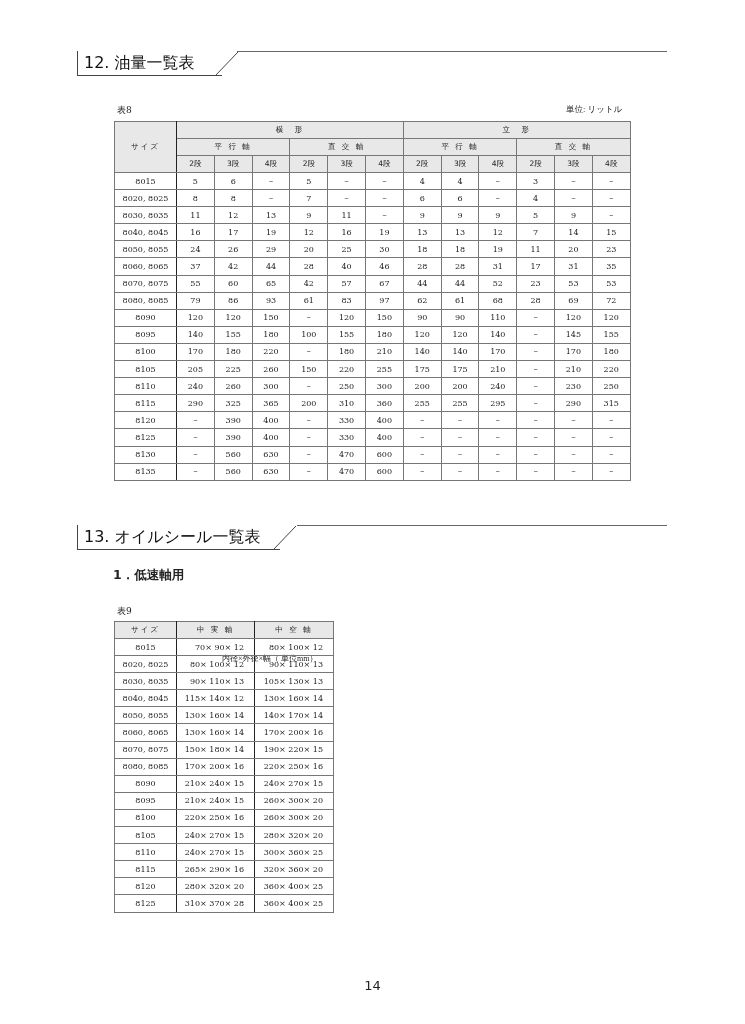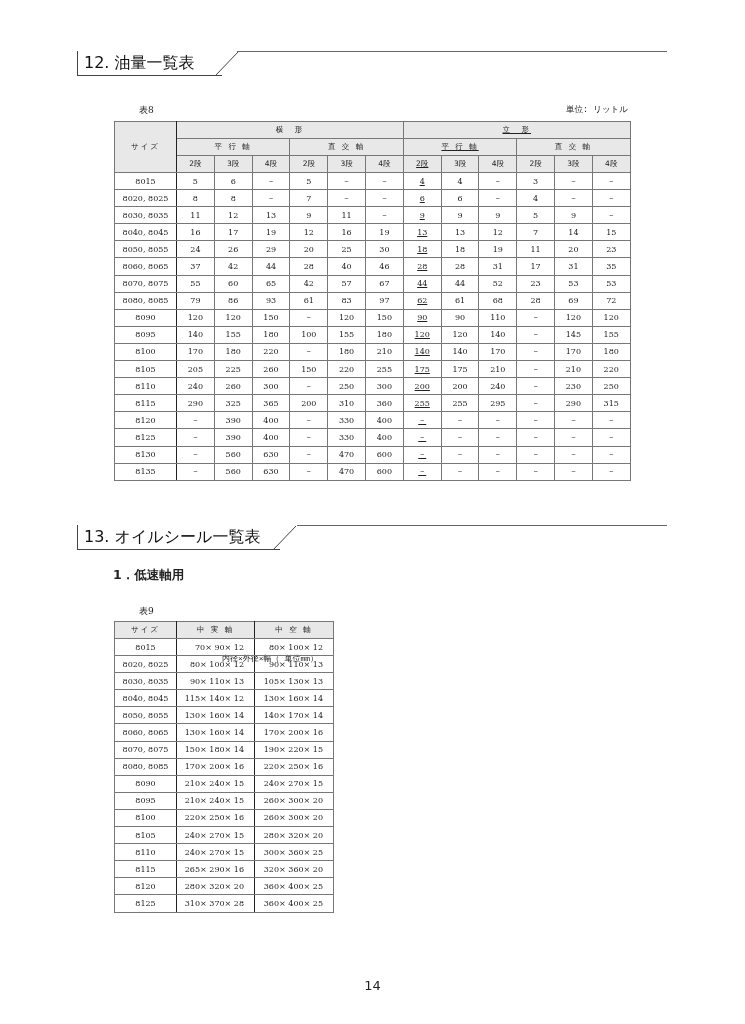--- a/index.html
+++ b/index.html
@@ -3,28 +3,28 @@
 <meta charset="utf-8">
 <style>
   html, body { margin:0; padding:0; background:#ffffff; }
   body { width:745px; height:1024px; position:relative; overflow:hidden;
          font-family:"DejaVu Serif", serif; color:#222; }
   .sec-head { position:absolute; left:77px; height:26px; }
   .sec-line { position:absolute; height:0; border-top:1.3px solid #666; }
   .sec-box { position:absolute; left:0; top:0; height:24px; border:1px solid #444; border-right:none; border-top:none;
              font-family:"DejaVu Sans", sans-serif; font-size:16px; color:#111; padding-left:6px; line-height:24px; white-space:nowrap; background:#fff; }
   .slash { position:absolute; top:0; }
-  .caption { position:absolute; font-size:9px; color:#222;margin-left:22px; }
-  .unit { position:absolute; font-size:8.5px; color:#222; font-family:Liberation Mono, monospace; }
+  .caption { position:absolute; font-size:9px; color:#222; }
+  .unit { position:absolute; font-size:8.5px; color:#222; font-family:Liberation Serif, serif; }
   table { border-collapse:collapse; position:absolute; table-layout:fixed; }
   td, th { border:1px solid #777; text-align:center; font-size:8px; font-weight:normal; padding:0; color:#222; height:16px; }
   th { background:#e8e8e8; font-family:"DejaVu Sans", sans-serif; font-size:7.5px; letter-spacing:2px; }
   .t8 { left:114px; top:121px; width:516px; border:1.5px solid #222; }
   .t8 td.size, .t8 th.size { border-right:1.6px solid #222; }
-  .t8 .vsep { border-left:1.6px solid #222;text-decoration:underline; }
+  .t8 .vsep { border-left:1.6px solid #222; }
   .t8 td { height:16.1px; }
   .t9 { left:114px; top:621px; width:219px; border:1.5px solid #222; }
   .t9 td { height:16.1px; }
   .t9 td.size, .t9 th.size { border-right:1.6px solid #222; }
   .t9 td.c1 { border-right:1.6px solid #222; text-align:right; padding-right:10px;margin-top:30px; }
   .t9 td.c2 { text-align:right; padding-right:10px; }
   .t9 tr.thick td { border-top:1.6px solid #222; }
   .subhead { position:absolute; left:113px; top:567px; font-family:"DejaVu Sans", sans-serif; font-size:12.5px; color:#222;font-weight:bold; }
   .page-num { position:absolute; left:0; width:745px; top:978px; text-align:center; font-family:"DejaVu Sans", sans-serif; font-size:13px; color:#222; }
 </style>

